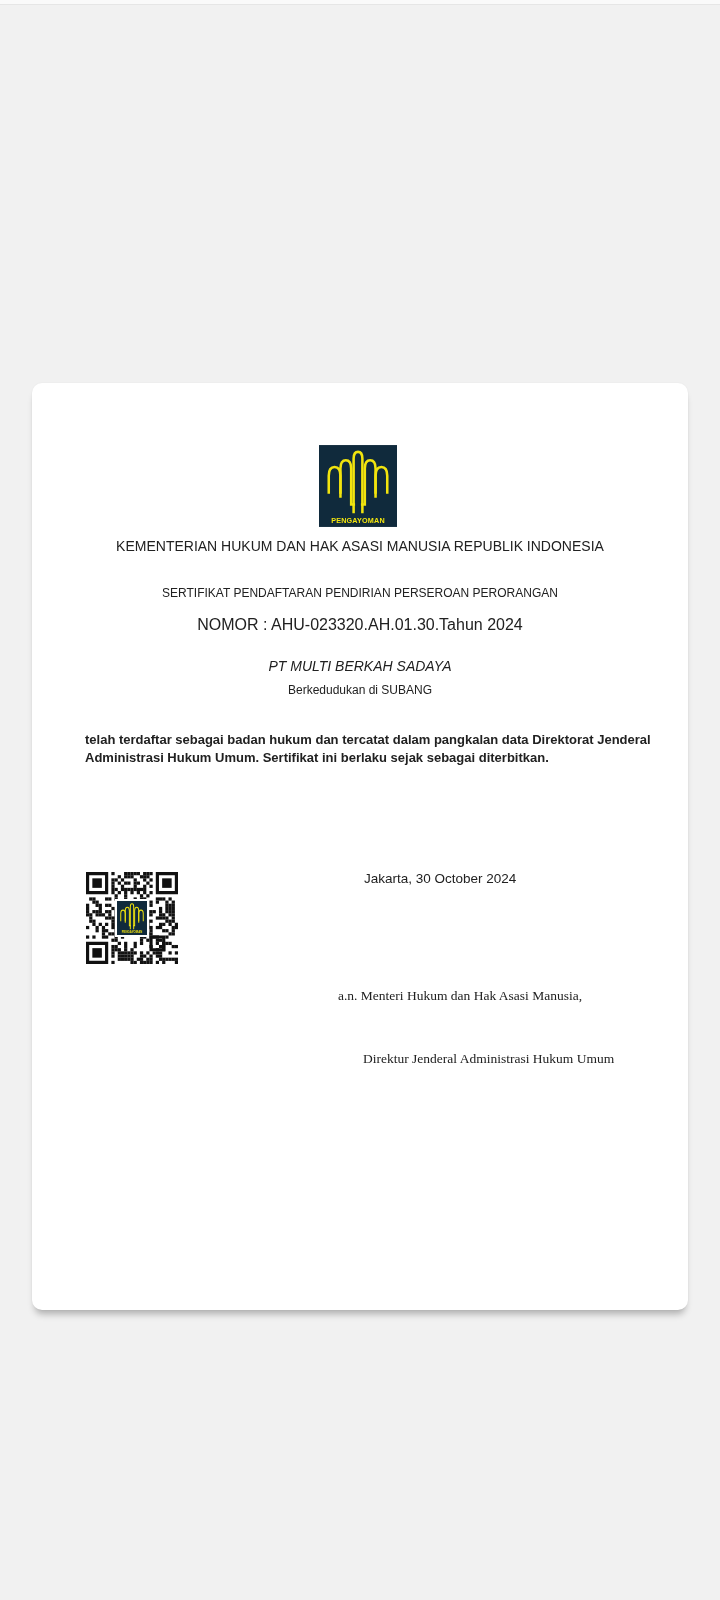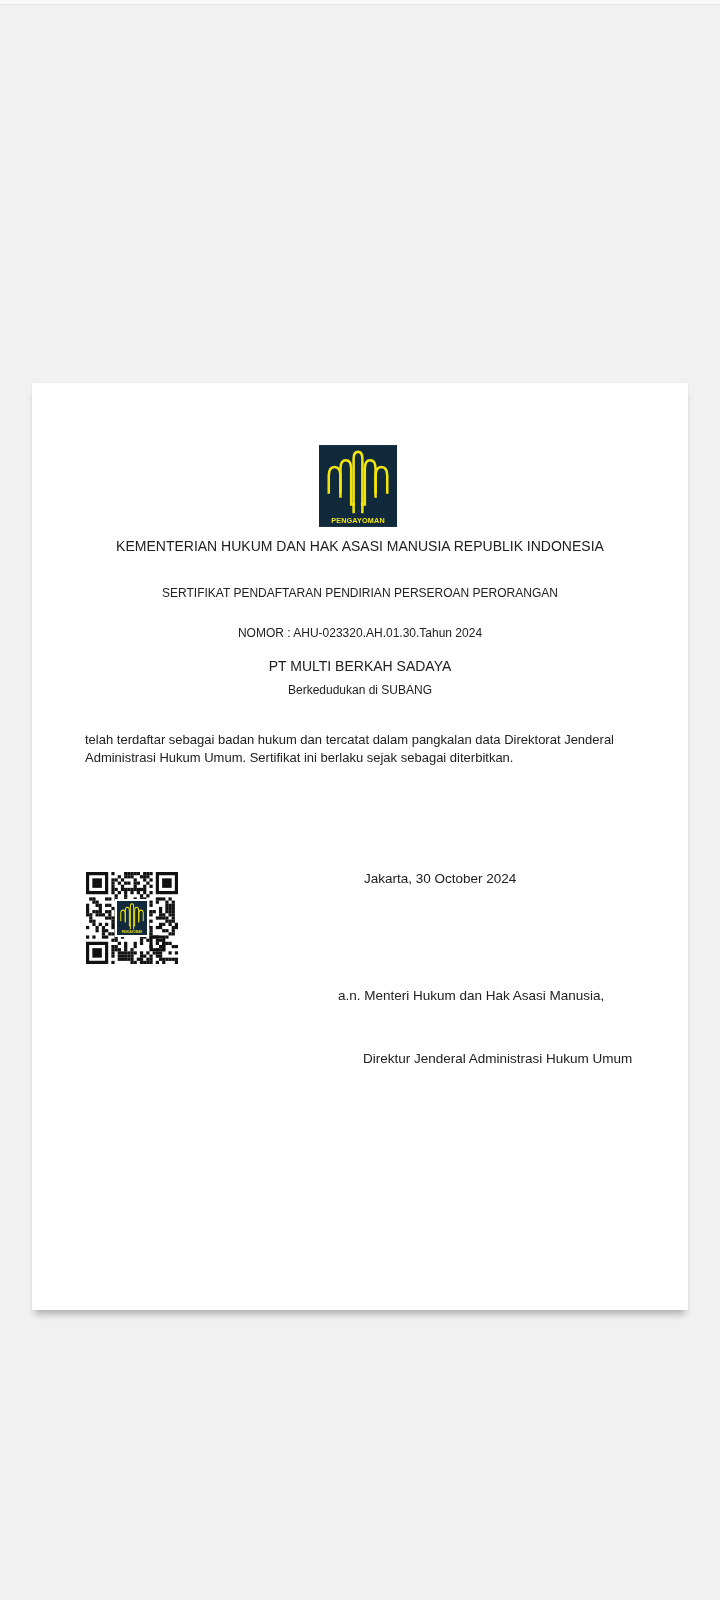--- a/index.html
+++ b/index.html
@@ -10,46 +10,47 @@
     -webkit-font-smoothing:antialiased;
   }
   .top-hairline{
     position:absolute;top:0;left:0;right:0;height:4px;
     background:#fafafa;border-bottom:1px solid #e6e6e6;
   }
   .paper{
     position:absolute;left:32px;top:383px;width:656px;height:927px;
     background:#ffffff;
     box-shadow:0 7px 7px -3px rgba(0,0,0,0.28), 0 0 2px rgba(0,0,0,0.05);
+    border-radius:10px;
   }
   .logo{
     position:absolute;left:287px;top:62px;width:78px;height:82px;
   }
   .center-line{
     position:absolute;left:0;width:100%;text-align:center;
     line-height:20px;white-space:nowrap;
   }
   .ministry{top:153px;font-size:14px;}
   .cert-title{top:200px;font-size:12px;}
-  .cert-number{top:240px;font-size:12px;}
-  .company{top:273px;font-size:14px;}
+  .cert-number{top:232px;font-size:16px;}
+  .company{top:273px;font-size:14px;font-style:italic;}
   .domicile{top:297px;font-size:12px;}
   .para{
     position:absolute;left:53px;top:348px;width:560px;
-    font-size:13px;line-height:18px;
+    font-size:13px;line-height:18px;font-weight:bold;
   }
   .para div{white-space:nowrap;}
   .qr{position:absolute;left:54px;top:489px;width:92px;height:92px;}
   .date-line{
     position:absolute;left:332px;top:487px;
     font-size:13.5px;line-height:18px;white-space:nowrap;
   }
   .sig{
     position:absolute;left:306px;top:603px;
-    font-size:13.5px;line-height:19px;
+    font-size:13.5px;line-height:19px;font-family:Liberation Serif, serif;
   }
   .sig div{white-space:nowrap;}
   .sig .indent{padding-left:25px;margin-top:44px;}
 </style>
 </head>
 <body>
 
 <svg width="0" height="0" style="position:absolute" aria-hidden="true">
   <defs>
     <symbol id="pengayoman-emblem" viewBox="0 0 80 84" preserveAspectRatio="none">

